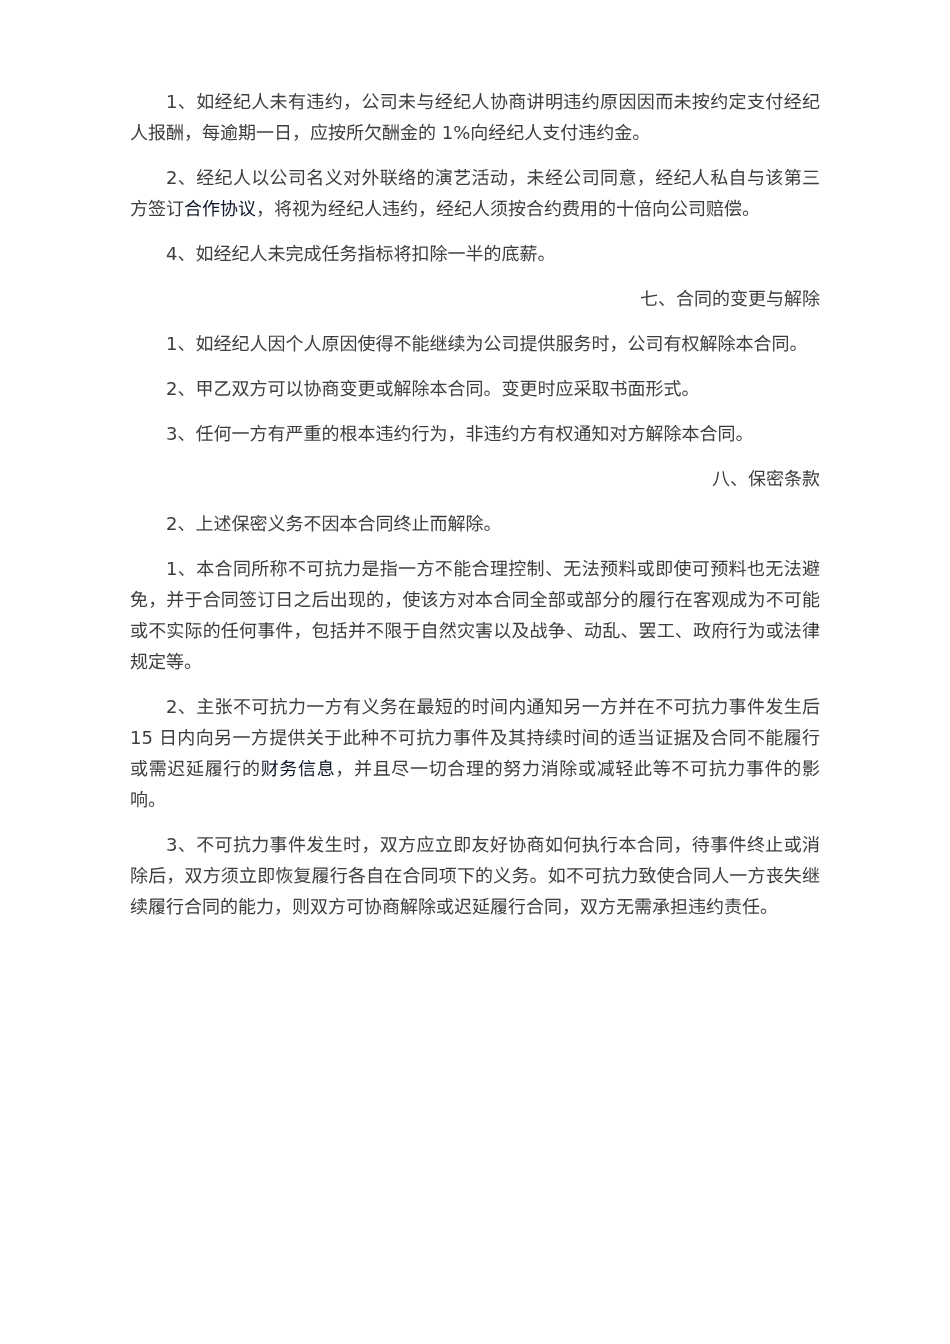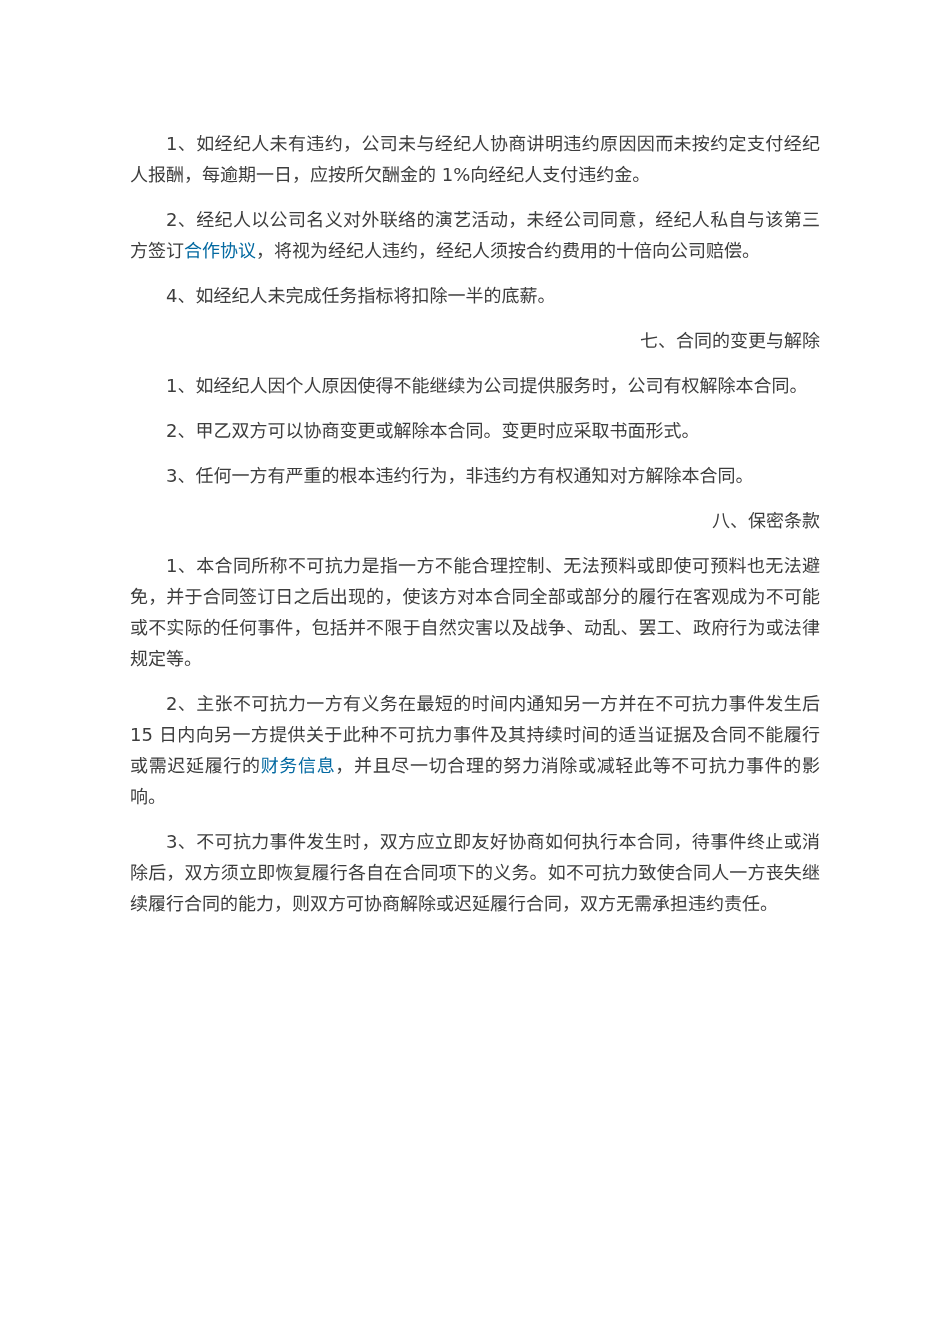--- a/index.html
+++ b/index.html
@@ -15,50 +15,51 @@
   }
   .page {
     width: 950px;
     height: 1344px;
     background: #ffffff;
     box-sizing: border-box;
   }
   .doc {
     box-sizing: border-box;
     width: 950px;
-    padding: 114px 130px 0 130px;
+    padding: 72px 130px 0 130px;
   }
   .para {
     margin: 14px 0;
     font-size: 18px;
     line-height: 31px;
     color: #3d3d3d;
     text-align: justify;
     text-indent: 2em;
     word-break: break-all;
   }
   .para.heading {
     text-align: right;
   }
   .muted-link {
-    color: #0369a1;
+    color: #0f172a;
     text-decoration: none;
     cursor: pointer;
   }
 </style>
 </head>
 <body>
 
 <div class="page">
   <main class="doc">
       <p class="para"><span>1、如经纪人未有违约，公司未与经纪人协商讲明违约原因因而未按约定支付经纪人报酬，每逾期一日，应按所欠酬金的 1%向经纪人支付违约金。</span></p>
       <p class="para"><span>2、经纪人以公司名义对外联络的演艺活动，未经公司同意，经纪人私自与该第三方签订</span><span class="muted-link">合作协议</span><span>，将视为经纪人违约，经纪人须按合约费用的十倍向公司赔偿。</span></p>
       <p class="para"><span>4、如经纪人未完成任务指标将扣除一半的底薪。</span></p>
       <p class="para heading"><span>七、合同的变更与解除</span></p>
       <p class="para"><span>1、如经纪人因个人原因使得不能继续为公司提供服务时，公司有权解除本合同。</span></p>
       <p class="para"><span>2、甲乙双方可以协商变更或解除本合同。变更时应采取书面形式。</span></p>
       <p class="para"><span>3、任何一方有严重的根本违约行为，非违约方有权通知对方解除本合同。</span></p>
       <p class="para heading"><span>八、保密条款</span></p>
+      <p class="para"><span>2、上述保密义务不因本合同终止而解除。</span></p>
       <p class="para"><span>1、本合同所称不可抗力是指一方不能合理控制、无法预料或即使可预料也无法避免，并于合同签订日之后出现的，使该方对本合同全部或部分的履行在客观成为不可能或不实际的任何事件，包括并不限于自然灾害以及战争、动乱、罢工、政府行为或法律规定等。</span></p>
       <p class="para"><span>2、主张不可抗力一方有义务在最短的时间内通知另一方并在不可抗力事件发生后 15 日内向另一方提供关于此种不可抗力事件及其持续时间的适当证据及合同不能履行或需迟延履行的</span><span class="muted-link">财务信息</span><span>，并且尽一切合理的努力消除或减轻此等不可抗力事件的影响。</span></p>
       <p class="para"><span>3、不可抗力事件发生时，双方应立即友好协商如何执行本合同，待事件终止或消除后，双方须立即恢复履行各自在合同项下的义务。如不可抗力致使合同人一方丧失继续履行合同的能力，则双方可协商解除或迟延履行合同，双方无需承担违约责任。</span></p>
     </main>
 </div>
 
 </body></html>

